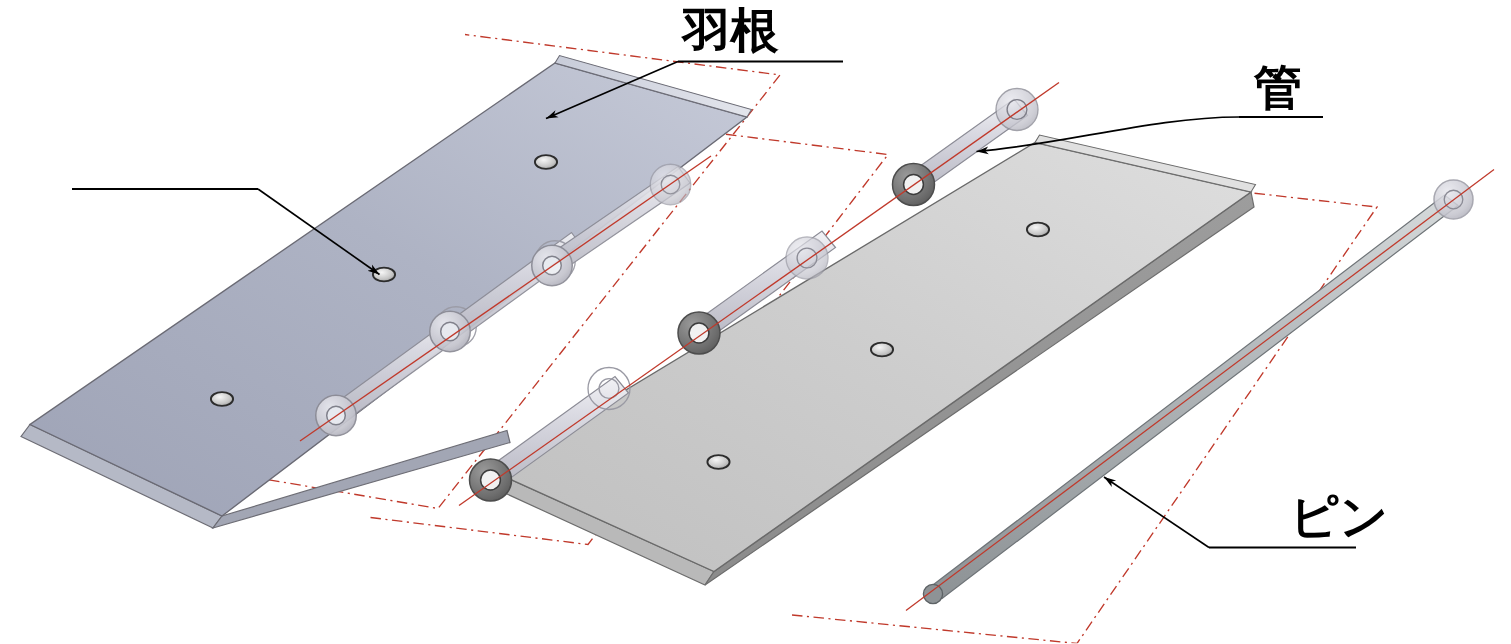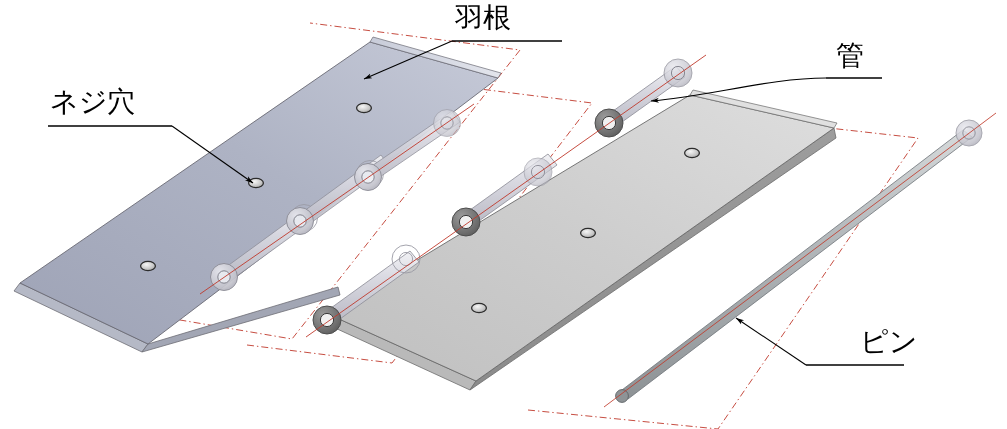--- a/index.html
+++ b/index.html
@@ -23,25 +23,25 @@
     position: absolute;
     left: 0;
     top: 0;
     width: 1007px;
     height: 429px;
     display: block;
   }
   .lbl {
     position: absolute;
     font-family: "DejaVu Sans", "Liberation Sans", sans-serif;
-    font-size: 28px;
+    font-size: 32px;
     line-height: 1.0;
     color: #000000;
     white-space: nowrap;
-    font-weight: 400;
+    font-weight: 700;
     letter-spacing: 0px;
   }
 </style>
 </head>
 <body>
 
 <div id="stage">
 
   <svg id="cad" viewBox="0 0 1007 429">
     <defs>
@@ -217,21 +217,20 @@
       <line x1="452" y1="41" x2="364" y2="79" marker-end="url(#arrowHead)" stroke-width="1.1"></line>
 
       <line x1="826" y1="78" x2="882" y2="78"></line>
       <path d="M 826,78 C 770,78 710,96 651,101" marker-end="url(#arrowHead)" stroke-width="1.1"></path>
 
       <line x1="806" y1="365" x2="904" y2="365"></line>
       <line x1="806" y1="365" x2="736" y2="318" marker-end="url(#arrowHead)" stroke-width="1.1"></line>
     </g>
   </svg>
 
-  <div class="lbl" style="left:50px; top:88px;">ネジ穴</div>
 
   <div class="lbl" style="left:455px; top:4px;">羽根</div>
 
   <div class="lbl" style="left:836px; top:42px;">管</div>
 
   <div class="lbl" style="left:860px; top:328px;">ピン</div>
 
 </div>
 
 </body></html>

